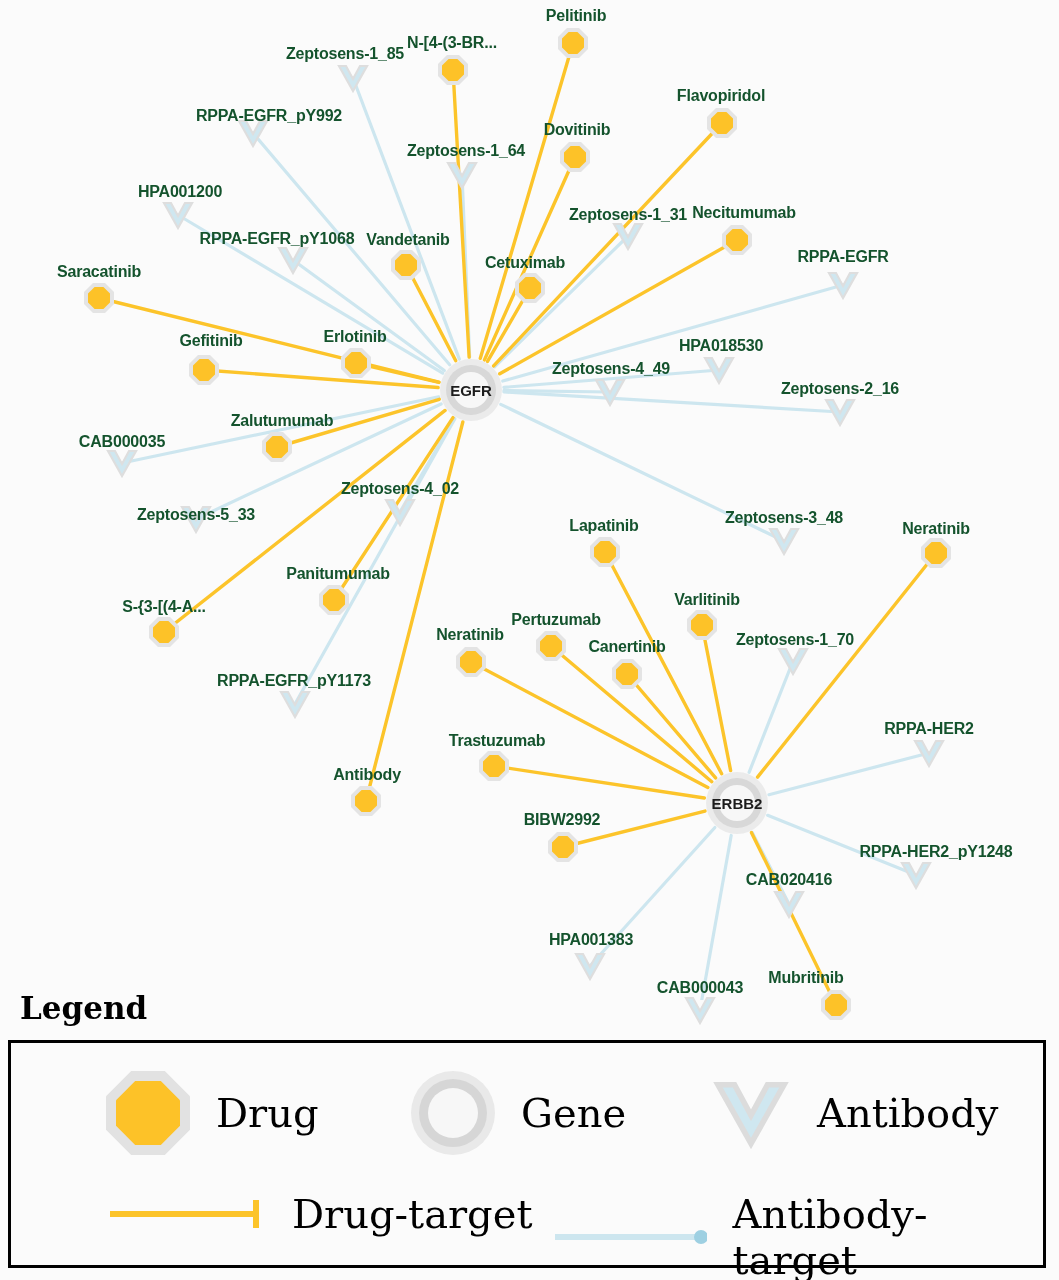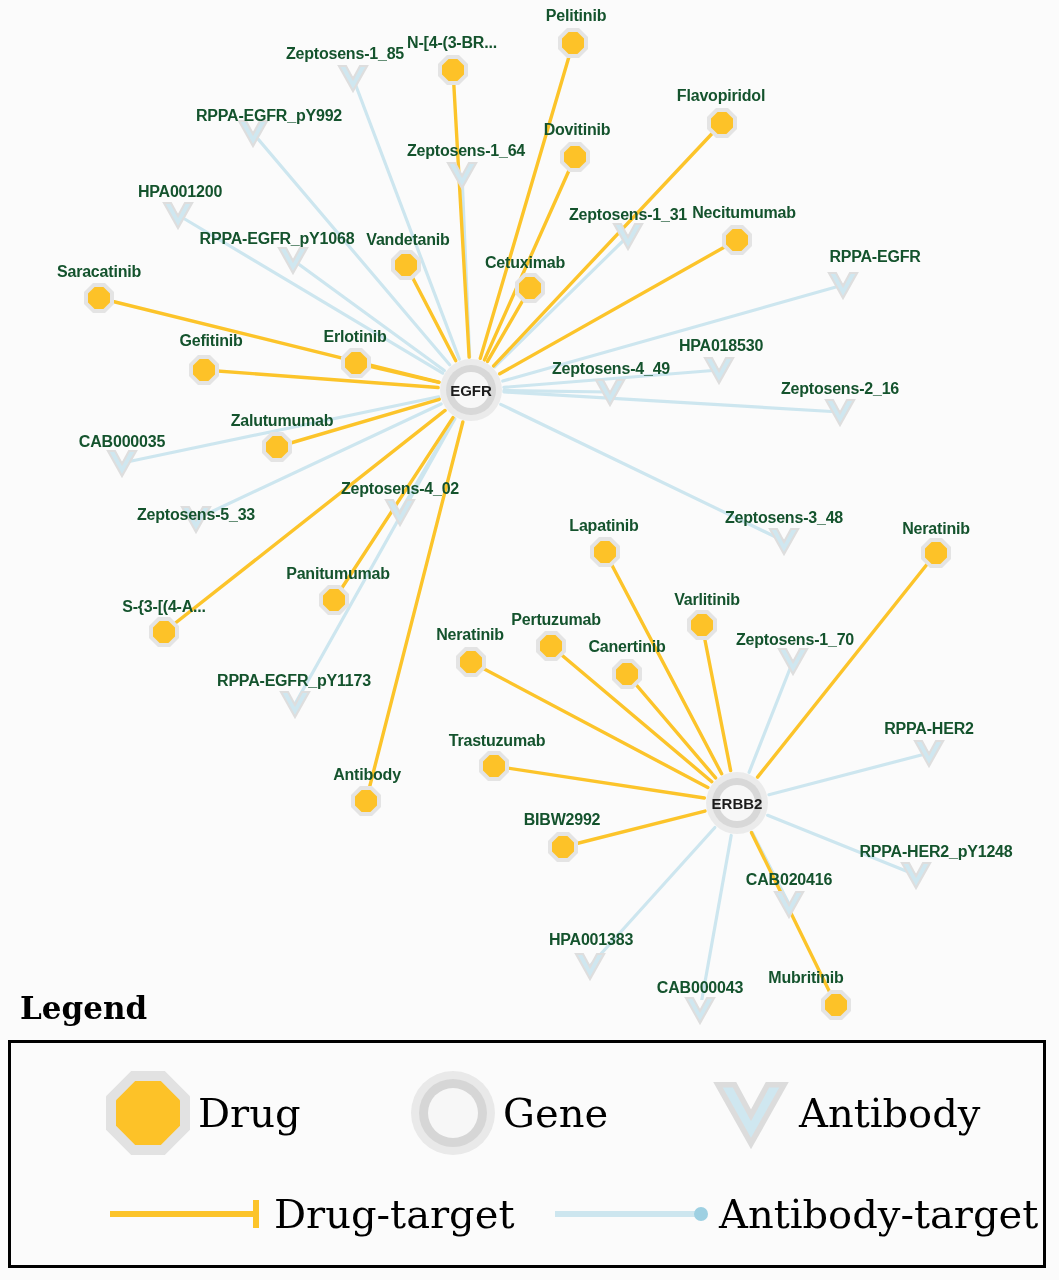--- a/index.html
+++ b/index.html
@@ -117,21 +117,21 @@
   .legend-row1 {
     position: absolute;
     left: 0; top: 0;
     width: 100%;
     height: 140px;
   }
   .lg-item {
     position: absolute;
     display: flex;
     align-items: center;
-    gap: 8px;
+    gap: 26px;
   }
   .lg-text {
     font-family: "DejaVu Serif", serif;
     font-size: 40px;
     color: #000;
   }
   .lg-drug {
     width: 84px; height: 84px;
     position: relative;
   }
@@ -262,21 +262,21 @@
         <svg width="34" height="34" viewBox="0 0 34 34">
           <path d="M3 5 L17 30 L31 5 L24 5 L17 18 L10 5 Z" fill="#cfe7f0" stroke="#dedede" stroke-width="2.2"></path>
         </svg>
       </div>
       <div class="node-label" style="left: 277px; top: 239px;">RPPA-EGFR_pY1068</div>
       <div class="node antibody" style="left: 843px; top: 285px;">
         <svg width="34" height="34" viewBox="0 0 34 34">
           <path d="M3 5 L17 30 L31 5 L24 5 L17 18 L10 5 Z" fill="#cfe7f0" stroke="#dedede" stroke-width="2.2"></path>
         </svg>
       </div>
-      <div class="node-label" style="left: 843px; top: 257px; margin-left: 32px;">RPPA-EGFR</div>
+      <div class="node-label" style="left: 843px; top: 257px;">RPPA-EGFR</div>
       <div class="node antibody" style="left: 719px; top: 370px;">
         <svg width="34" height="34" viewBox="0 0 34 34">
           <path d="M3 5 L17 30 L31 5 L24 5 L17 18 L10 5 Z" fill="#cfe7f0" stroke="#dedede" stroke-width="2.2"></path>
         </svg>
       </div>
       <div class="node-label" style="left: 721px; top: 346px;">HPA018530</div>
       <div class="node antibody" style="left: 610px; top: 392px;">
         <svg width="34" height="34" viewBox="0 0 34 34">
           <path d="M3 5 L17 30 L31 5 L24 5 L17 18 L10 5 Z" fill="#cfe7f0" stroke="#dedede" stroke-width="2.2"></path>
         </svg>

